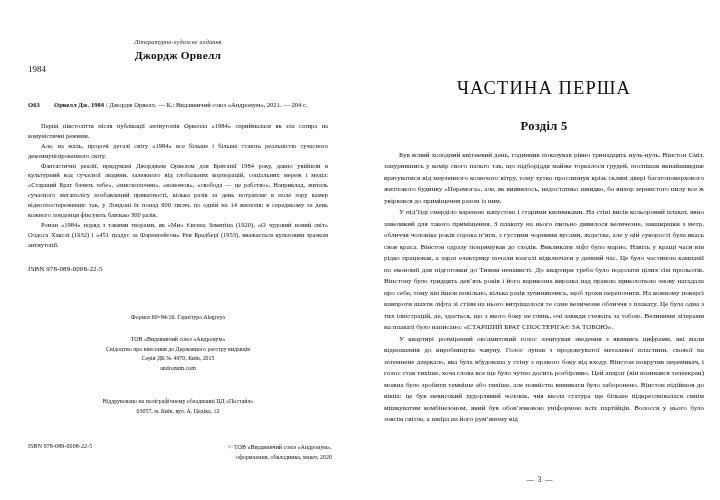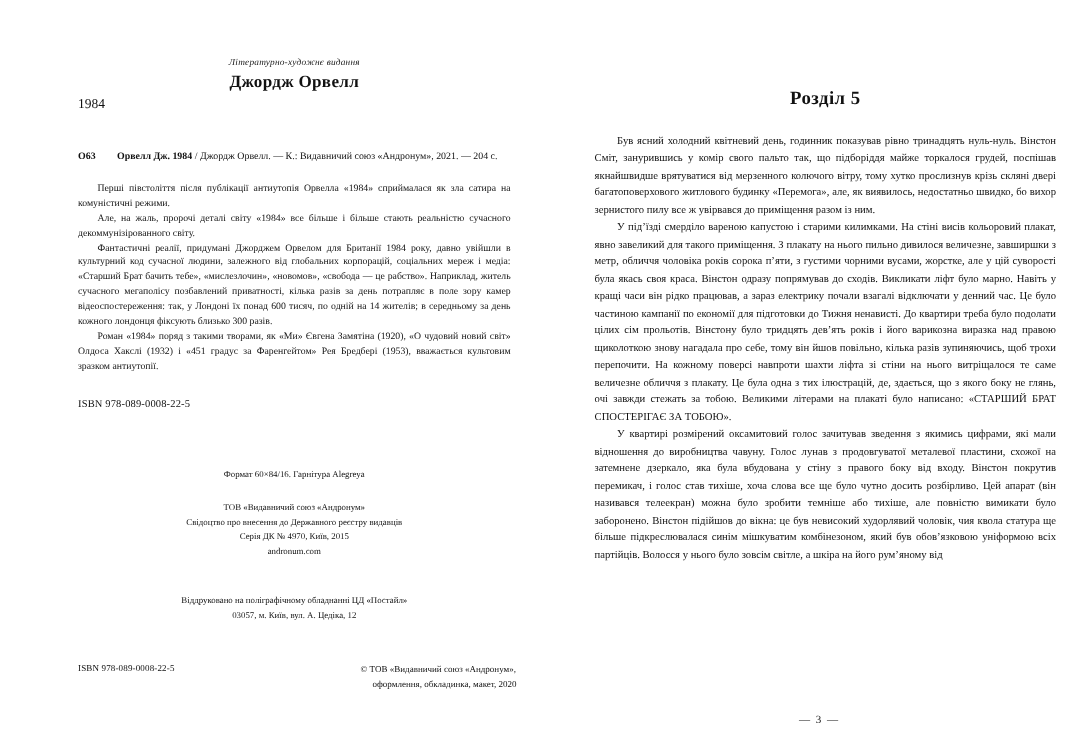--- a/index.html
+++ b/index.html
@@ -12,21 +12,20 @@
     height: 500px;
     font-family: "Liberation Serif", "DejaVu Serif", serif;
     color: #111111;
     overflow: hidden;
   }
   .spread {
     display: flex;
     width: 720px;
     height: 363px;
     box-sizing: border-box;
-    padding-left: 24px;
   }
   .page {
     position: relative;
     box-sizing: border-box;
     height: 500px;
     background: #ffffff;
   }
   .page-left {
     width: 360px;
     padding: 38px 32px 14px 28px;
@@ -201,20 +200,21 @@
       <div class="copyright">
         <div class="c-line1">© ТОВ «Видавничий союз «Андронум»,</div>
         <div class="c-line2">оформлення, обкладинка, макет, 2020</div>
       </div>
     </div>
 
   </div>
 
   <div class="page page-right">
 
+    <div class="part-title">ЧАСТИНА ПЕРША</div>
     <div class="chapter-title">Розділ 5</div>
 
     <div class="chapter-body">
       <p>Був ясний холодний квітневий день, годинник показував рівно тринадцять нуль-нуль. Вінстон Сміт, занурившись у комір свого пальто так, що підборіддя майже торкалося грудей, поспішав якнайшвидше врятуватися від мерзенного колючого вітру, тому хутко прослизнув крізь скляні двері багатоповерхового житлового будинку «Перемога», але, як виявилось, недостатньо швидко, бо вихор зернистого пилу все ж увірвався до приміщення разом із ним.</p>
       <p>У підʼїзді смерділо вареною капустою і старими килимками. На стіні висів кольоровий плакат, явно завеликий для такого приміщення. З плакату на нього пильно дивилося величезне, завширшки з метр, обличчя чоловіка років сорока пʼяти, з густими чорними вусами, жорстке, але у цій суворості була якась своя краса. Вінстон одразу попрямував до сходів. Викликати ліфт було марно. Навіть у кращі часи він рідко працював, а зараз електрику почали взагалі відключати у денний час. Це було частиною кампанії по економії для підготовки до Тижня ненависті. До квартири треба було подолати цілих сім прольотів. Вінстону було тридцять девʼять років і його варикозна виразка над правою щиколоткою знову нагадала про себе, тому він йшов повільно, кілька разів зупиняючись, щоб трохи перепочити. На кожному поверсі навпроти шахти ліфта зі стіни на нього витріщалося те саме величезне обличчя з плакату. Це була одна з тих ілюстрацій, де, здається, що з якого боку не глянь, очі завжди стежать за тобою. Великими літерами на плакаті було написано: «СТАРШИЙ БРАТ СПОСТЕРІГАЄ ЗА ТОБОЮ».</p>
       <p>У квартирі розмірений оксамитовий голос зачитував зведення з якимись цифрами, які мали відношення до виробництва чавуну. Голос лунав з продовгуватої металевої пластини, схожої на затемнене дзеркало, яка була вбудована у стіну з правого боку від входу. Вінстон покрутив перемикач, і голос став тихіше, хоча слова все ще було чутно досить розбірливо. Цей апарат (він називався телеекран) можна було зробити темніше або тихіше, але повністю вимикати було заборонено. Вінстон підійшов до вікна: це був невисокий худорлявий чоловік, чия квола статура ще більше підкреслювалася синім мішкуватим комбінезоном, який був обовʼязковою уніформою всіх партійців. Волосся у нього було зовсім світле, а шкіра на його румʼяному від</p>
     </div>
 
     <div class="page-number">— 3 —</div>
 

